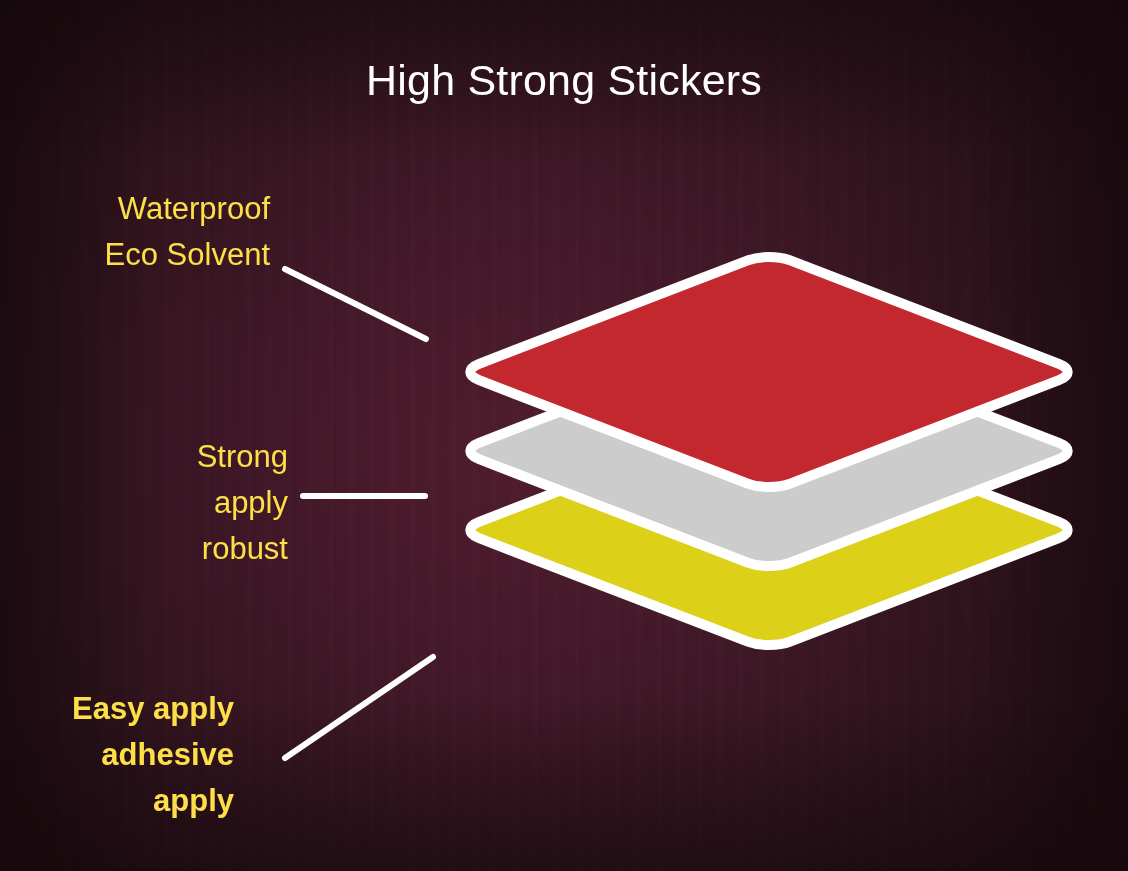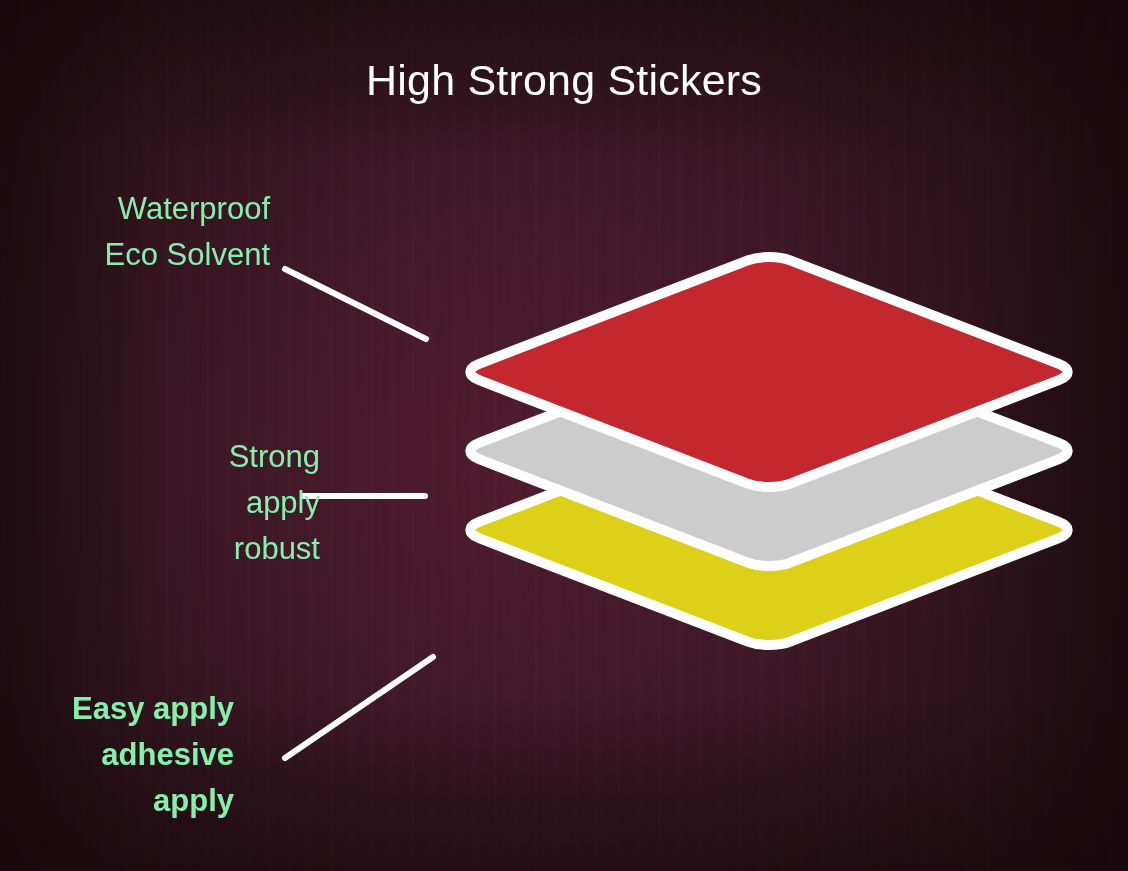--- a/index.html
+++ b/index.html
@@ -56,28 +56,28 @@
     color: #ffffff;
     font-size: 43px;
     font-weight: 400;
     letter-spacing: 0.2px;
     white-space: nowrap;
   }
 
   
   .label {
     position: absolute;
-    color: #86efac;
+    color: #fde047;
     font-size: 31px;
     line-height: 1.48;
     font-weight: 400;
     text-align: right;
   }
   .label-ink      { right: 858px; top: 186px; }
-  .label-vinyl    { right: 808px; top: 434px; }
+  .label-vinyl    { right: 840px; top: 434px; }
   .label-adhesive { right: 894px; top: 686px; font-weight: bold; }
 
   
   .art {
     position: absolute;
     left: 0;
     top: 0;
     width: 1128px;
     height: 871px;
   }

